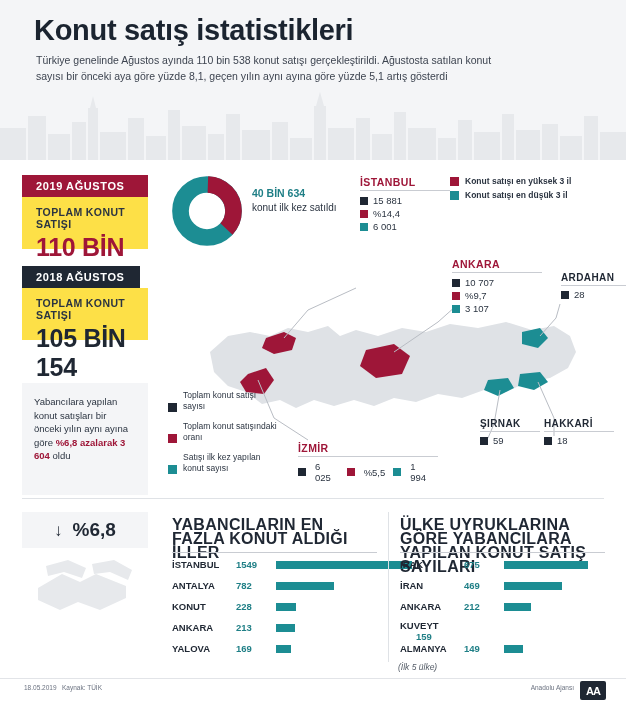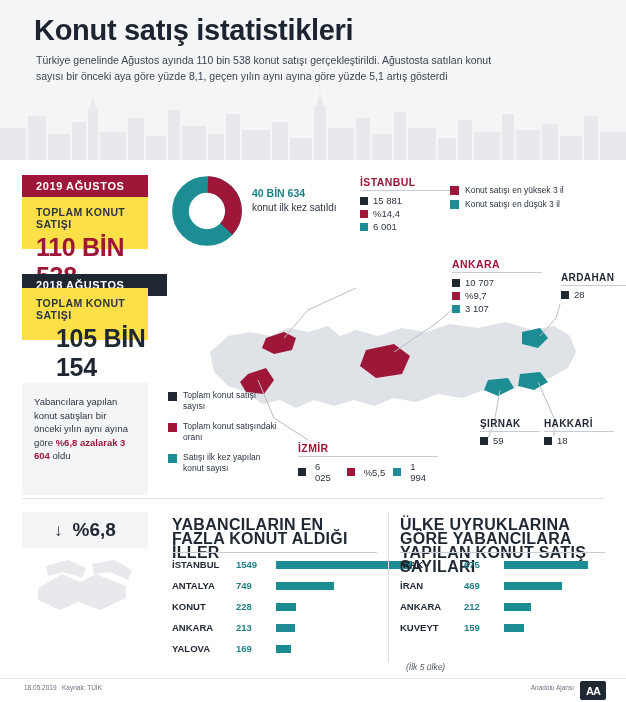--- a/index.html
+++ b/index.html
@@ -76,27 +76,27 @@
   .city-inline .cname { font-size:10px; font-weight:bold; color:#1f2733; letter-spacing:0.4px; }
   .city-inline .row { display:flex; align-items:center; margin-top:3px; }
   .city-inline .sw { width:8px; height:8px; margin-right:5px; }
   .city-inline .val { font-size:9.5px; color:#2b3441; }
 
   .izmir-row { display:flex; align-items:center; gap:4px; }
   .izmir-row .sw { width:8px; height:8px; }
   .izmir-row .val { font-size:9.5px; color:#2b3441; margin-right:4px; }
 
   
-  .legend-top { position:absolute; left:450px; top:185px; }
+  .legend-top { position:absolute; left:450px; top:176px;font-weight:bold; }
   .legend-top .row { display:flex; align-items:center; margin-bottom:4px; }
   .legend-top .sw { width:9px; height:9px; margin-right:6px; }
   .legend-top .txt { font-size:8.5px; color:#2b3441; }
 
   .legend-mid { position:absolute; left:168px; top:390px; width:110px; }
-  .legend-mid .row { display:flex; align-items:flex-start; margin-bottom:9px; }
+  .legend-mid .row { display:flex; align-items:flex-end; margin-bottom:9px; }
   .legend-mid .sw { width:9px; height:9px; margin-right:6px; margin-top:2px; flex:none; }
   .legend-mid .txt { font-size:8.5px; line-height:11px; color:#2b3441; }
 
   
   .fornote {
     position:absolute; left:22px; top:383px; width:126px; height:112px;
     background:#f4f5f7; padding:12px 12px 0 12px;
     font-size:9.5px; line-height:13.5px; color:#2b3441;
   }
   .fornote b { color:#9e1638; }
@@ -117,21 +117,21 @@
     position:absolute; font-size:16px; font-weight:bold; line-height:14px;
     color:#1f2733; letter-spacing:0.3px;
   }
   .bl-rule { position:absolute; height:1px; background:#c9ccd2; }
 
   .brow { position:absolute; display:flex; align-items:center; height:15px; }
   .brow .nm { font-size:9.5px; font-weight:bold; color:#1f2733; width:64px; }
   .brow .vl { font-size:9.5px; font-weight:bold; color:#1f7f86; width:32px; }
   .brow .bar { height:8px; background:#1c8d93; margin-left:8px; }
 
-  .ilk5 { position:absolute; left:398px; top:662px; font-size:8.5px; font-style:italic; color:#555d68;margin-left:8px; }
+  .ilk5 { position:absolute; left:398px; top:662px; font-size:8.5px; font-style:italic; color:#555d68; }
 
   
   .footer { position:absolute; left:0; top:678px; width:626px; height:24px; border-top:1px solid #e2e4e8; }
   .footer .date { position:absolute; left:24px; top:5px; font-size:6.5px; color:#6b7280; }
   .footer .src { position:absolute; left:62px; top:5px; font-size:6.5px; color:#6b7280; }
   .footer .agency { position:absolute; right:52px; top:5px; font-size:6.5px; color:#6b7280; }
   .aa-logo {
     position:absolute; right:20px; top:2px; width:26px; height:19px;
     background:#1f2733; border-radius:2px; color:#fff;
     font-size:11px; font-weight:bold; display:flex; align-items:center; justify-content:center;
@@ -184,24 +184,24 @@
     <div class="title">Konut satış istatistikleri</div>
     <div class="subtitle">Türkiye genelinde Ağustos ayında 110 bin 538 konut satışı gerçekleştirildi. Ağustosta satılan konut sayısı bir önceki aya göre yüzde 8,1, geçen yılın aynı ayına göre yüzde 5,1 artış gösterdi</div>
   </div>
 
   <div class="tagbar" style="left:22px; top:175px; width:126px;">2019 AĞUSTOS</div>
   <div class="panel" style="left:22px; top:197px; width:126px; height:52px; padding:9px 0 0 14px;">
     <div class="lbl">TOPLAM KONUT SATIŞI</div>
     <div class="big" style="margin-top:3px;">110 BİN 538</div>
   </div>
 
-  <div class="tagbar dark" style="left:22px; top:266px; width:145px;margin-top:8px;">2018 AĞUSTOS</div>
+  <div class="tagbar dark" style="left:22px; top:266px; width:118px;">2018 AĞUSTOS</div>
   <div class="panel" style="left:22px; top:288px; width:126px; height:52px; padding:9px 0 0 14px;">
     <div class="lbl">TOPLAM KONUT SATIŞI</div>
-    <div class="big dark" style="margin-top:3px;margin-left:20px;">105 BİN 154</div>
+    <div class="big dark" style="margin-top:3px;">105 BİN 154</div>
   </div>
 
   <div class="donut-wrap">
     <svg width="70" height="70" viewBox="0 0 42 42">
       <circle cx="21" cy="21" r="15.9" fill="none" stroke="#1c8d93" stroke-width="10"></circle>
       <circle id="donut-arc" cx="21" cy="21" r="15.9" fill="none" stroke="#9e1638" stroke-width="10" stroke-dasharray="36.8 63.2" stroke-dashoffset="25"></circle>
     </svg>
     <div class="donut-label">%36,8</div>
   </div>
   <div class="donut-note">
@@ -358,21 +358,21 @@
   <div class="bl-title" style="left:172px; top:518px; width:180px;">YABANCILARIN EN FAZLA KONUT ALDIĞI İLLER</div>
   <div class="bl-rule" style="left:172px; top:552px; width:205px;"></div>
 
   <div class="brow" style="left:172px; top:557px;">
     <span class="nm">İSTANBUL</span>
     <span class="vl">1549</span>
     <span class="bar" style="width:136px"></span>
   </div>
   <div class="brow" style="left:172px; top:578px;">
     <span class="nm">ANTALYA</span>
-    <span class="vl">749</span>
+    <span class="vl">782</span>
     <span class="bar" style="width:58px"></span>
   </div>
   <div class="brow" style="left:172px; top:599px;">
     <span class="nm">KONUT</span>
     <span class="vl">228</span>
     <span class="bar" style="width:20px"></span>
   </div>
   <div class="brow" style="left:172px; top:620px;">
     <span class="nm">ANKARA</span>
     <span class="vl">213</span>
@@ -397,24 +397,29 @@
   <div class="brow" style="left:400px; top:578px;">
     <span class="nm">İRAN</span>
     <span class="vl">469</span>
     <span class="bar" style="width:58px"></span>
   </div>
   <div class="brow" style="left:400px; top:599px;">
     <span class="nm">ANKARA</span>
     <span class="vl">212</span>
     <span class="bar" style="width:27px"></span>
   </div>
-  <div class="brow" style="left:400px; top:620px;">
+  <div class="brow" style="left:400px; top:620px;flex-direction:column;">
     <span class="nm">KUVEYT</span>
     <span class="vl">159</span>
     <span class="bar" style="width:20px"></span>
+  </div>
+  <div class="brow" style="left:400px; top:641px;">
+    <span class="nm">ALMANYA</span>
+    <span class="vl">149</span>
+    <span class="bar" style="width:19px"></span>
   </div>
 
   <div class="ilk5">(İlk 5 ülke)</div>
 
   <div class="footer">
     <span class="date">18.05.2019</span>
     <span class="src">Kaynak: TÜİK</span>
     <span class="agency">Anadolu Ajansı</span>
     <span class="aa-logo">AA</span>
   </div>

